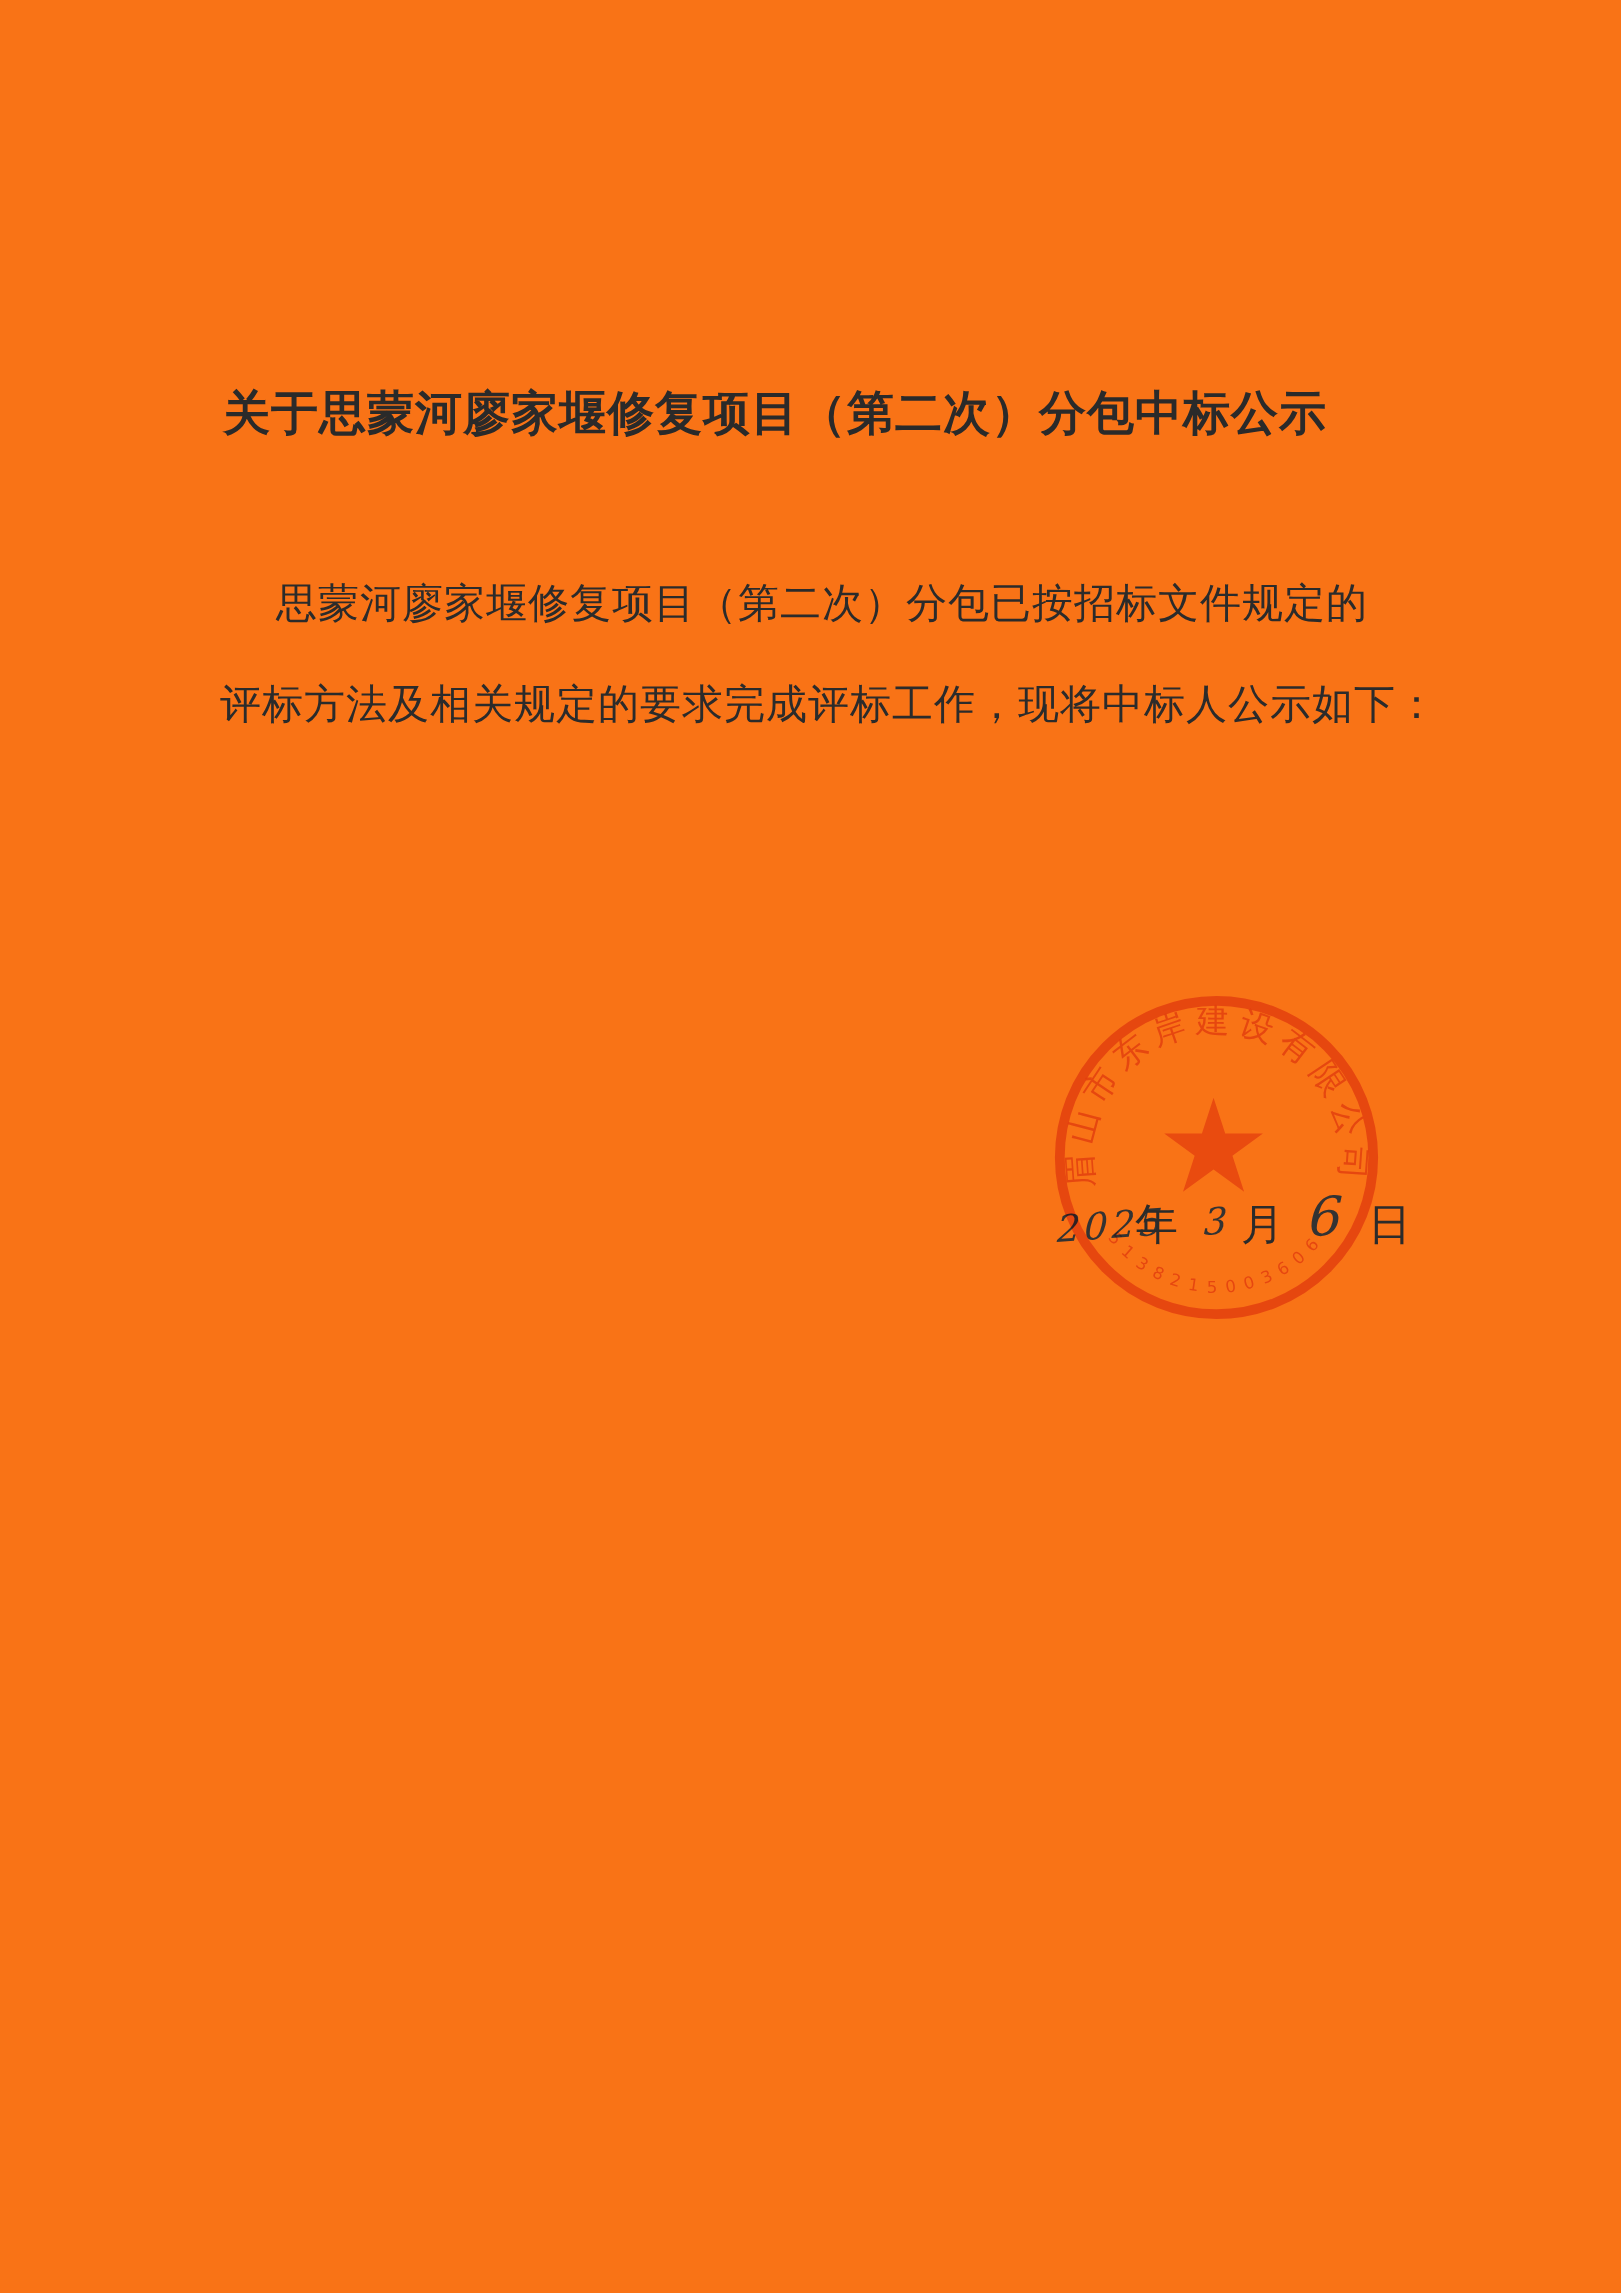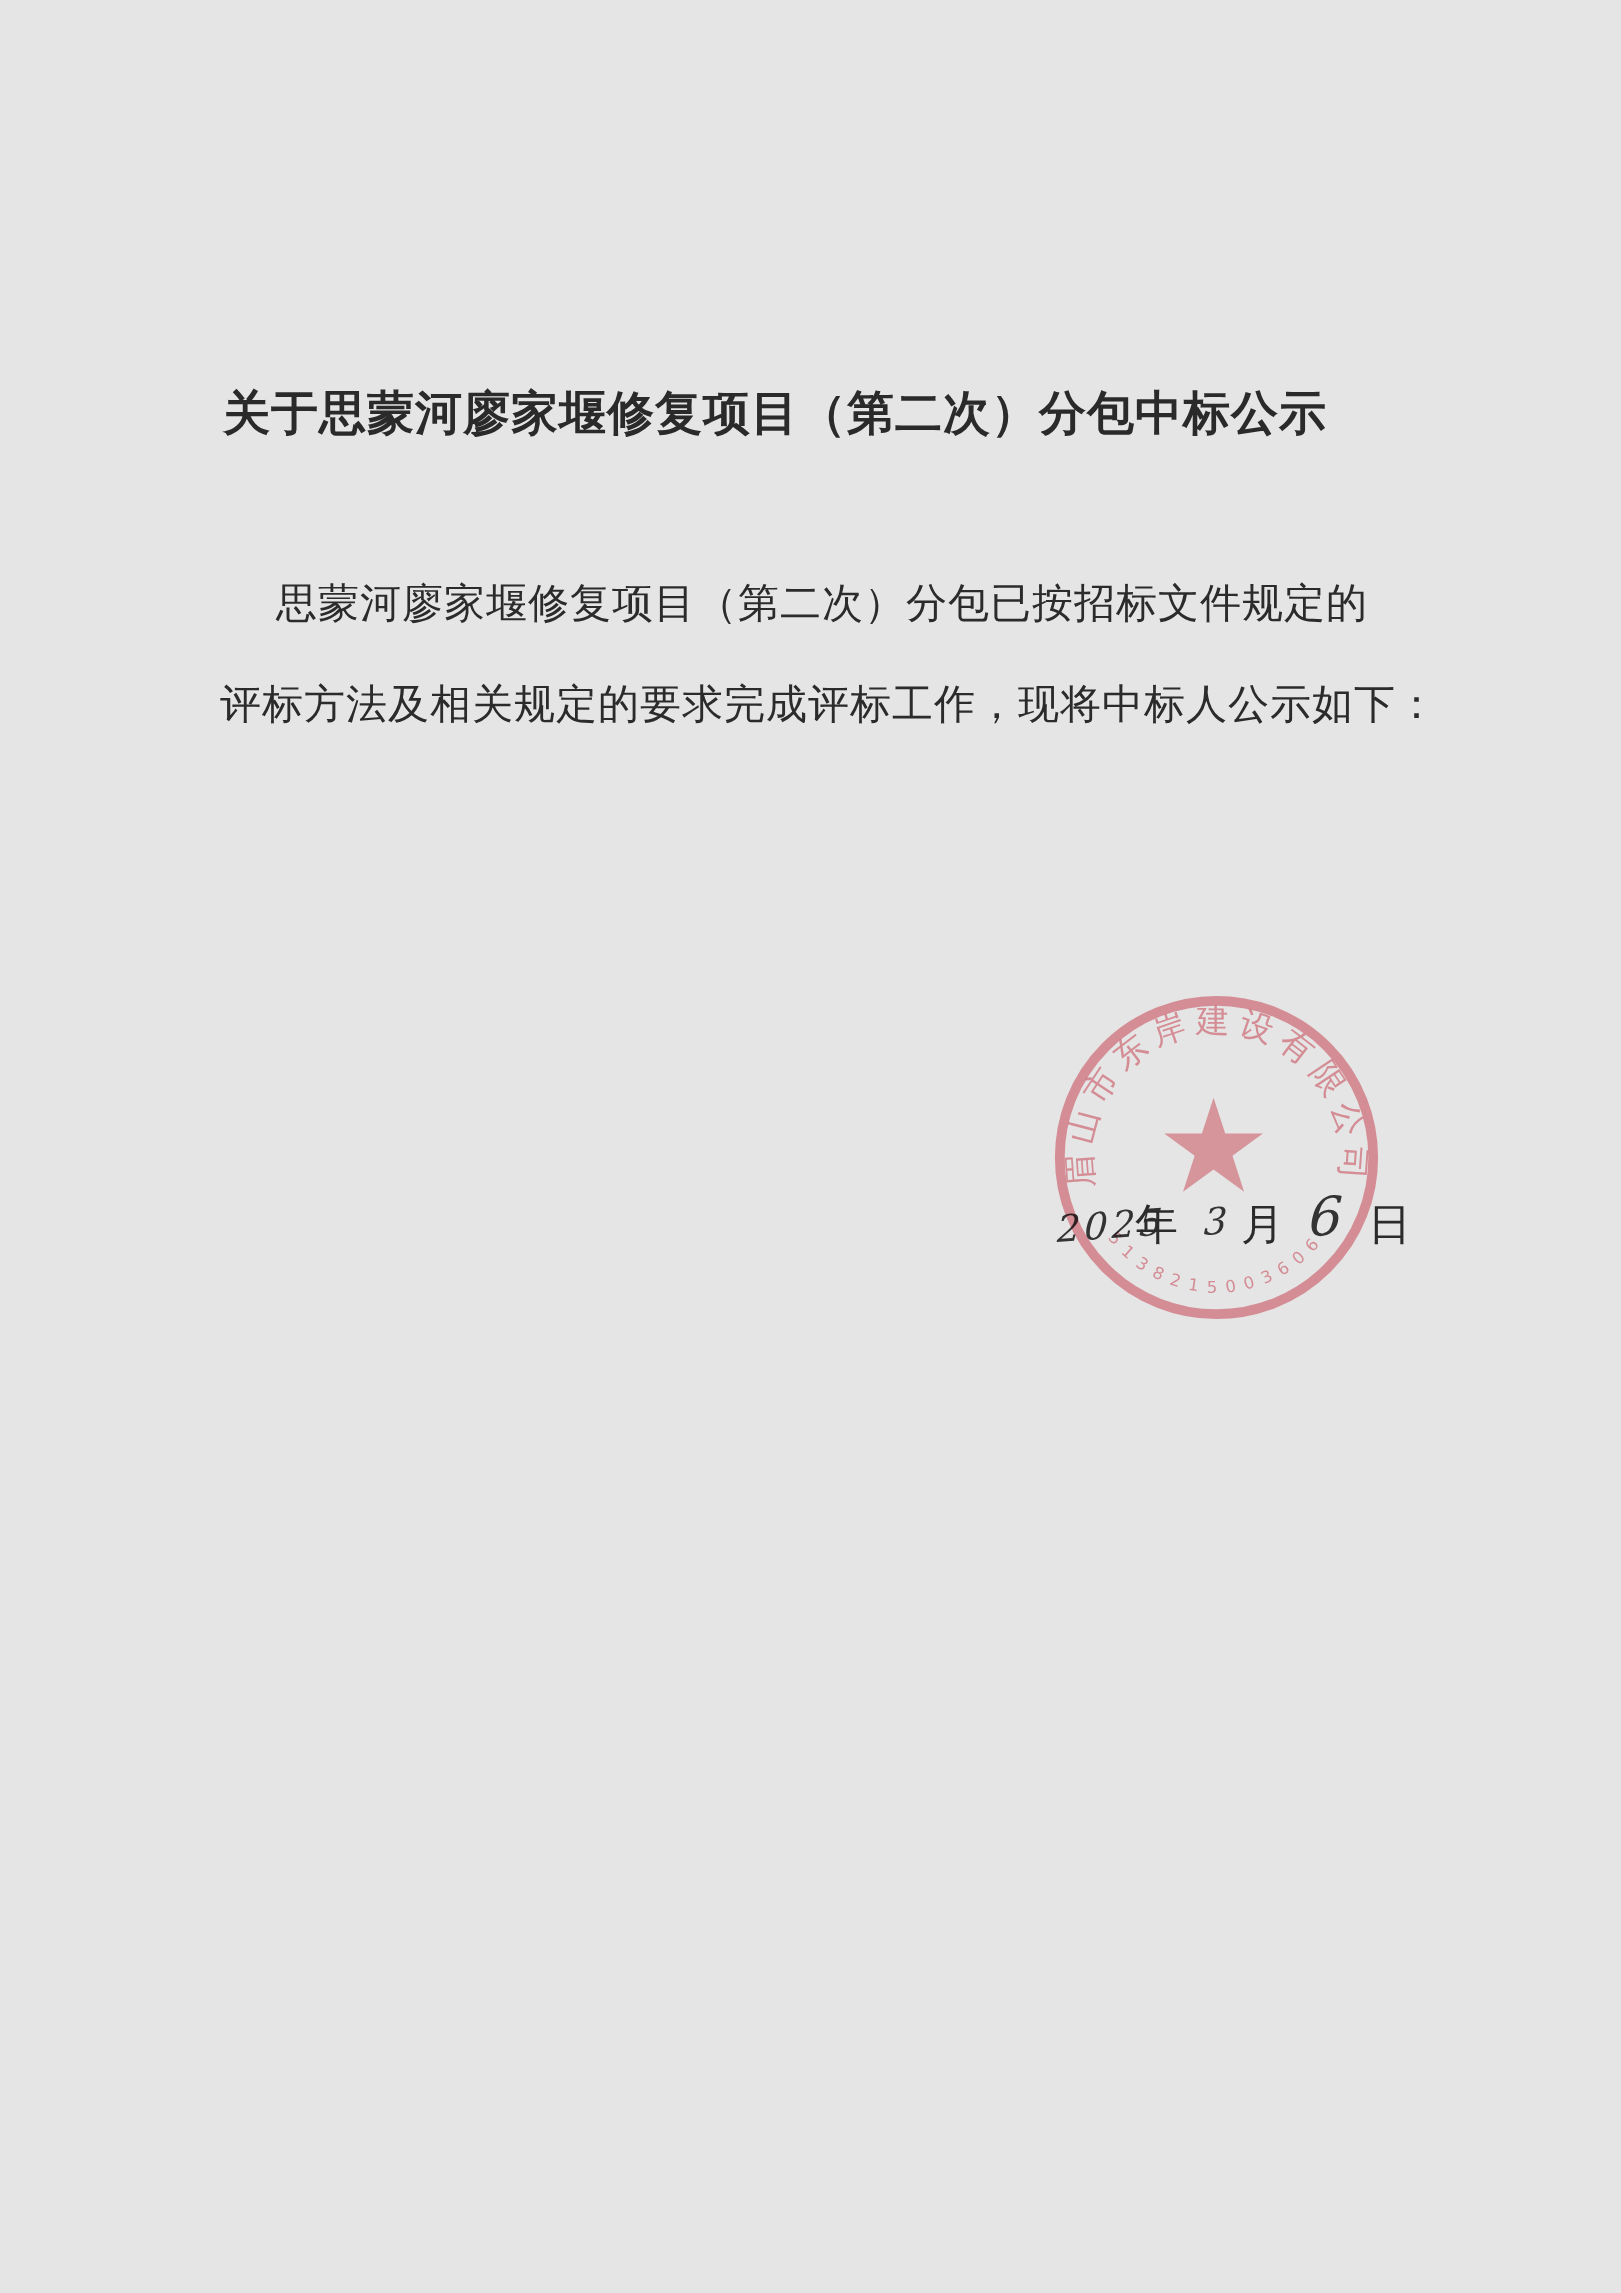--- a/index.html
+++ b/index.html
@@ -5,21 +5,21 @@
   html, body {
     margin: 0;
     padding: 0;
     background: #9a9a9a;
   }
   .page {
     position: relative;
     width: 1621px;
     height: 2294px;
     margin: 0 auto;
-    background: #e5e5e5;
+    background: #f97316;
     overflow: hidden;
     font-family: "Liberation Serif", "DejaVu Serif", serif;
     color: #262626;
   }
   .doc-title {
     position: absolute;
     left: 223px;
     top: 351px;
     font-size: 47px;
     font-weight: bold;

